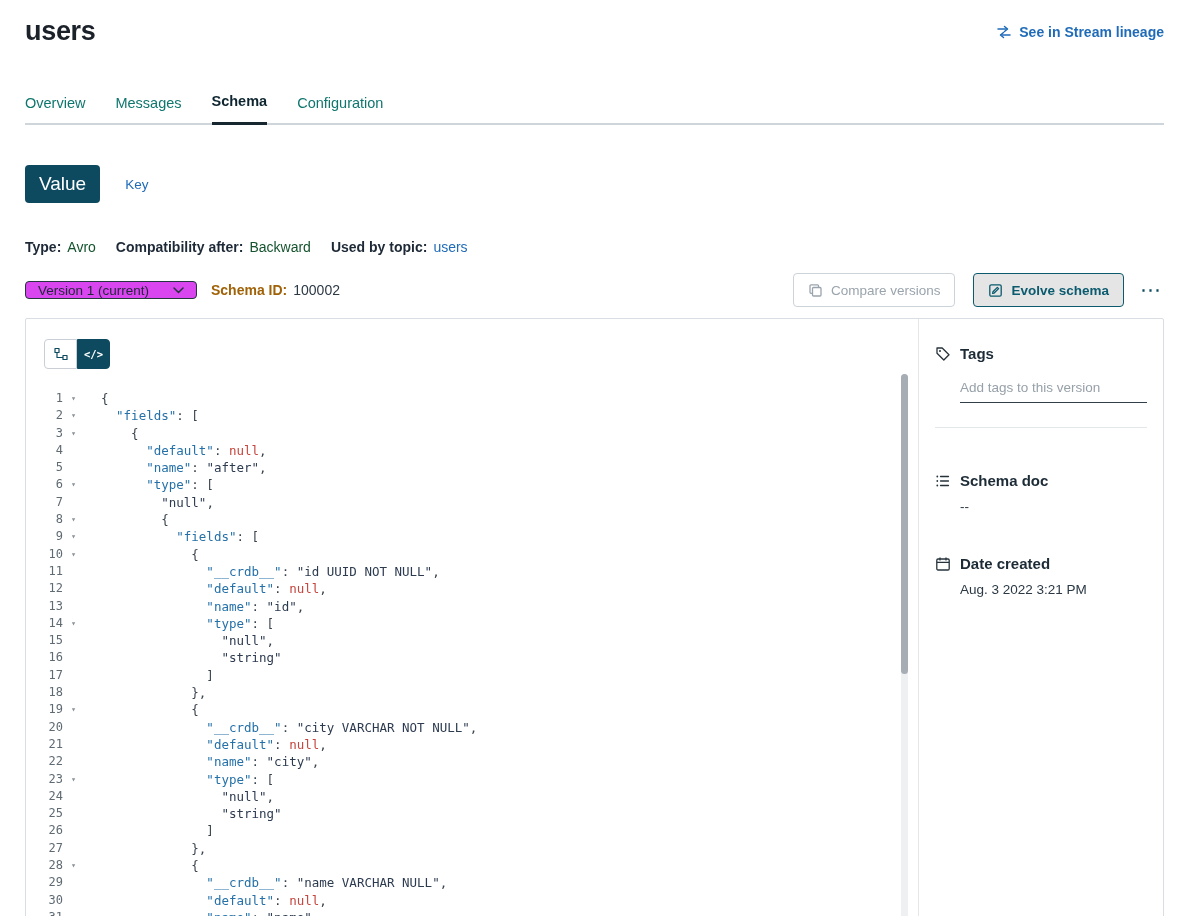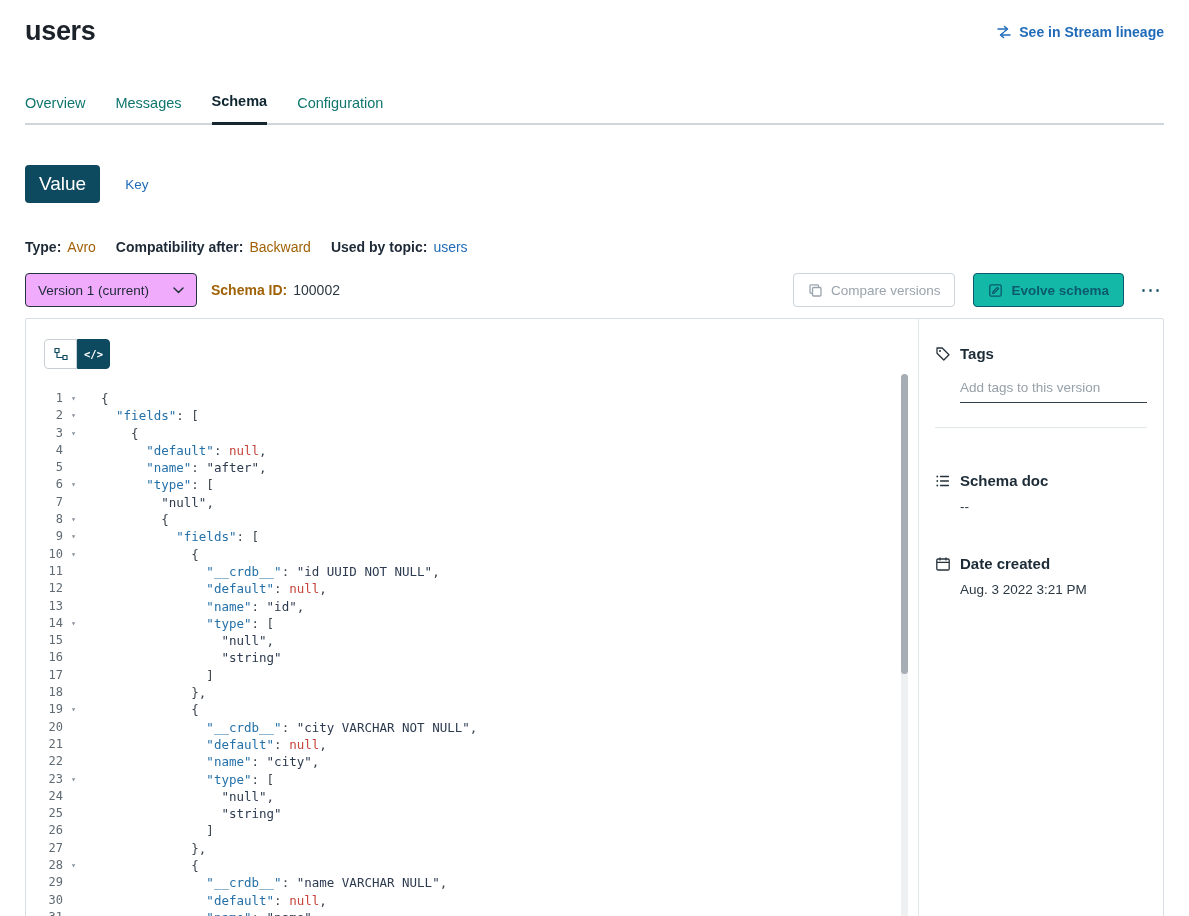--- a/index.html
+++ b/index.html
@@ -17,31 +17,31 @@
   .tab.active { color: #0e2530; font-weight: 600; border-bottom: 3px solid #16272f; }
 
   
   .vk-row { display: flex; align-items: center; margin: 40px 25px 0 25px; }
   .btn-value { background: #0d4a5f; color: #fff; border: none; border-radius: 4px; font-family: inherit; font-size: 19px; padding: 8px 14px; cursor: pointer; }
   .btn-key { background: none; border: none; color: #1f6bb8; font-family: inherit; font-size: 13.5px; margin-left: 25px; cursor: pointer; }
 
   
   .meta-row { display: flex; align-items: center; gap: 6px; margin: 36px 25px 0 25px; font-size: 14px; }
   .meta-label { font-weight: 700; color: #1d2936; }
-  .meta-value { color: #a16207; margin-right: 14px; }
+  .meta-value { color: #14532d; margin-right: 14px; }
   .meta-link { color: #1f6bb8; cursor: pointer; }
 
   
   .toolbar-row { display: flex; align-items: center; margin: 18px 25px 0 25px; }
-  .version-select { width: 172px; height: 34px; border: 1px solid #25343e; border-radius: 4px; display: flex; align-items: center; justify-content: space-between; padding: 0 12px; font-size: 13.5px; color: #1d2936; cursor: pointer; background: #f0abfc; }
+  .version-select { width: 172px; height: 18px; border: 1px solid #25343e; border-radius: 4px; display: flex; align-items: center; justify-content: space-between; padding: 0 12px; font-size: 13.5px; color: #1d2936; cursor: pointer; background: #d946ef; }
   .schema-id-label { font-weight: 700; color: #a16207; font-size: 14px; margin-left: 14px; }
   .schema-id-value { font-size: 14px; margin-left: 6px; }
   .toolbar-right { margin-left: auto; display: flex; align-items: center; }
   .btn-compare { display: flex; align-items: center; gap: 8px; height: 34px; padding: 4px 14px; border: 1px solid #ccd3d9; border-radius: 4px; background: #fff; color: #9aa4ad; font-family: inherit; font-size: 13.5px; cursor: default; }
-  .btn-evolve { display: flex; align-items: center; gap: 8px; height: 34px; padding: 0 14px; border: 1px solid #0b5a6e; border-radius: 4px; background: #14b8a6; color: #0b5a6e; font-family: inherit; font-size: 13.5px; font-weight: 600; margin-left: 18px; cursor: pointer; }
+  .btn-evolve { display: flex; align-items: center; gap: 8px; height: 34px; padding: 0 14px; border: 1px solid #0b5a6e; border-radius: 4px; background: #e5e5e5; color: #0b5a6e; font-family: inherit; font-size: 13.5px; font-weight: 600; margin-left: 18px; cursor: pointer; }
   .more-menu { background: none; border: none; color: #0d4a5f; font-size: 21px; line-height: 10px; letter-spacing: 1px; margin-left: 14px; cursor: pointer; padding: 4px 2px; }
 
   
   .panel { display: flex; margin: 11px 25px 0 25px; border: 1px solid #d8dee3; border-radius: 2px; height: 616px; overflow: hidden; }
   .code-pane { flex: 1; position: relative; border-right: 1px solid #e2e7ea; padding-top: 20px; overflow: hidden; }
   .code-toggle-group { display: inline-flex; margin-left: 18px; }
   .ct-btn { width: 33px; height: 30px; display: flex; align-items: center; justify-content: center; border: 1px solid #c9cfd5; background: #fff; cursor: pointer; }
   .ct-btn:first-child { border-radius: 4px 0 0 4px; }
   .ct-btn.active { background: #0d4a5f; border-color: #0d4a5f; border-radius: 0 4px 4px 0; }
   .ct-code-label { font-family: "DejaVu Sans Mono", monospace; font-size: 10.5px; color: #fff; font-weight: 700; }

